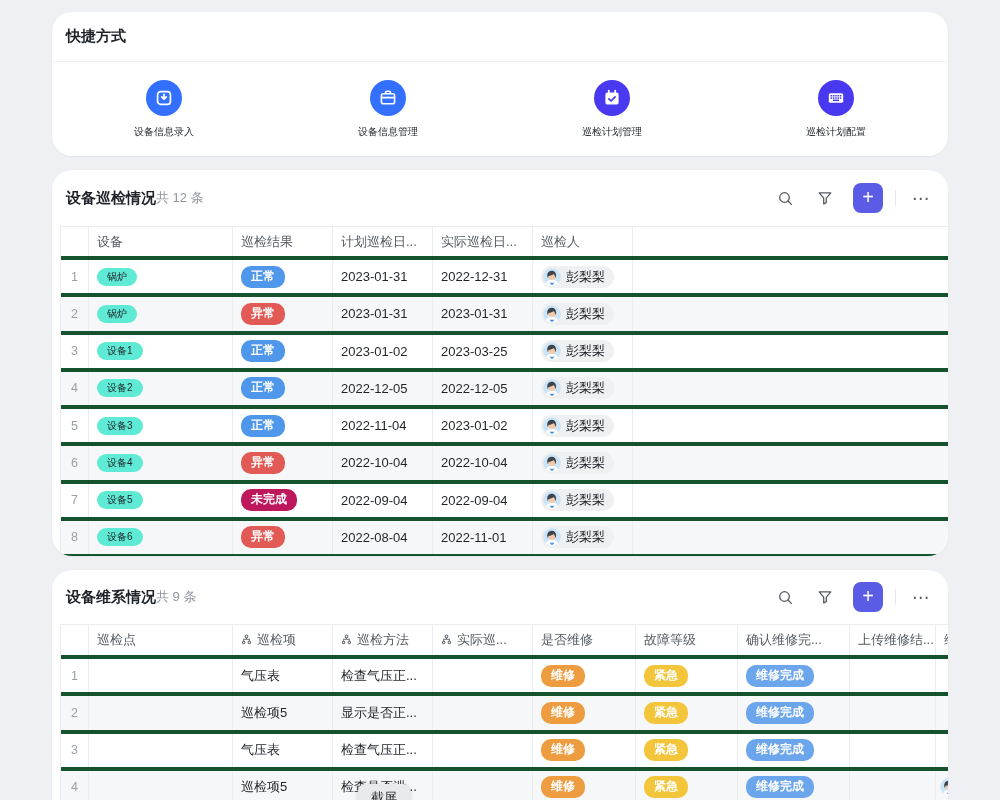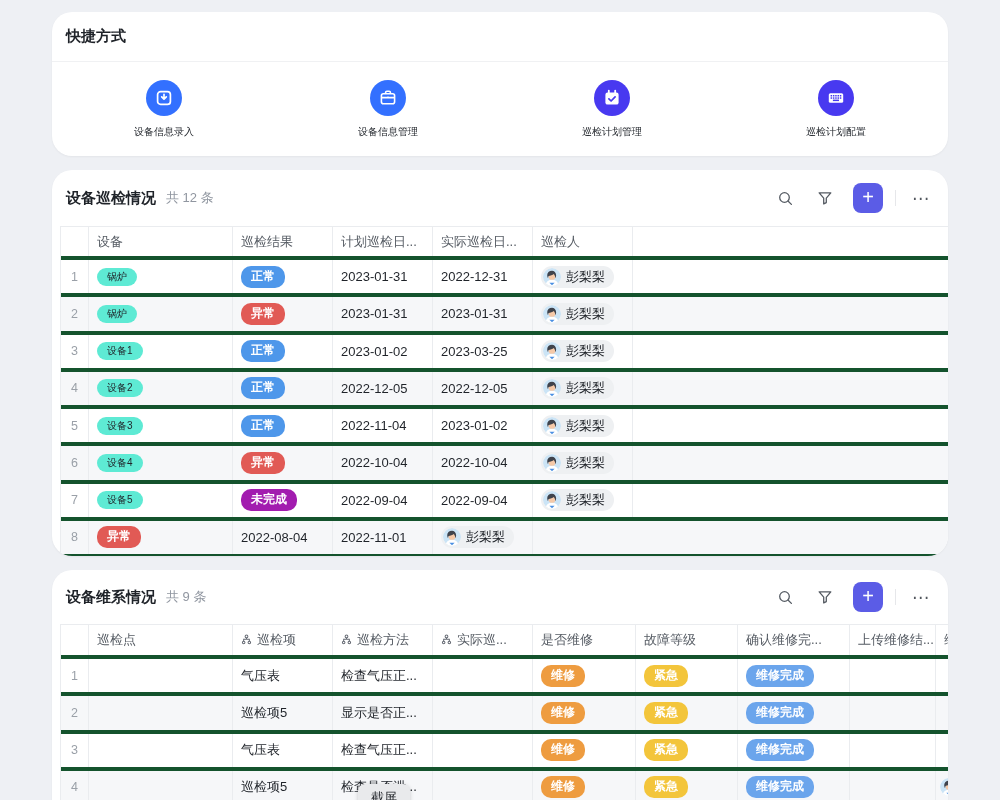--- a/index.html
+++ b/index.html
@@ -21,21 +21,21 @@
   .sc-title-row h2{font-size:15px;font-weight:700;margin:0;}
   .shortcut-row{height:94px;display:flex;align-items:center;}
   .shortcut{flex:1;display:flex;flex-direction:column;align-items:center;gap:9px;cursor:pointer;}
   .sc-circle{width:36px;height:36px;border-radius:50%;display:flex;align-items:center;justify-content:center;}
   .sc-label{font-size:10px;color:#25292f;}
 
   
   .toolbar{height:56px;display:flex;align-items:center;padding:0 14px;}
   #card-maintenance .toolbar{height:54px;}
   .tbl-title{font-size:15px;font-weight:700;margin:0;}
-  .tbl-count{margin-left:10px;font-size:13px;color:#9096a0;}
+  .tbl-count{font-size:13px;color:#9096a0;}
   .actions{margin-left:auto;display:flex;align-items:center;}
   .icon-btn{width:20px;height:20px;margin-left:20px;display:flex;align-items:center;justify-content:center;cursor:pointer;}
   .add-btn{width:30px;height:30px;margin-left:18px;border:none;background:#5b5ce6;color:#fff;font-size:20px;
     border-radius:8px;display:flex;align-items:center;justify-content:center;cursor:pointer;padding:0 0 2px;
     font-family:inherit;line-height:1;}
   .v-divider{width:1px;height:16px;background:#e6e7ea;margin-left:12px;}
   .more-btn{margin-left:12px;color:#51565d;font-size:17px;cursor:pointer;padding:0 4px;letter-spacing:1px;line-height:1;}
 
   
   .t-wrap{margin-left:8px;border-top:1px solid #eaecef;border-left:1px solid #eaecef;}
@@ -355,21 +355,21 @@
           </span>
         </div>
         <div class="t-cell no-br"></div>
       </div>
       <div class="t-row g1-row">
         <div class="t-cell num-cell">7</div>
         <div class="t-cell">
           <span class="tag-pill">设备5</span>
         </div>
         <div class="t-cell">
-          <span class="badge" style="background:#a21caf">未完成</span>
+          <span class="badge" style="background:#be185d">未完成</span>
         </div>
         <div class="t-cell">2022-09-04</div>
         <div class="t-cell">2022-09-04</div>
         <div class="t-cell">
           <span class="person-pill">
             <svg viewBox="0 0 24 24" width="18" height="18">
               <defs>
                 <clipPath id="av6">
                   <circle cx="12" cy="12" r="12"></circle>
                 </clipPath>
@@ -382,20 +382,23 @@
                 <path d="M12 3.6c-3.9 0-6.4 2.8-6.4 6.2 0 1.6.45 2.9 1 3.7l.75-2.9c2.4-.35 5.5-1.3 7-2.7.55.85 1.3 2 1.6 2.9l.7 2.7c.55-.85.85-2.1.85-3.7 0-3.4-2.6-6.2-5.5-6.2z" fill="#3f434c"></path>
               </g>
             </svg>
             <span>彭梨梨</span>
           </span>
         </div>
         <div class="t-cell no-br"></div>
       </div>
       <div class="t-row g1-row striped">
         <div class="t-cell num-cell">8</div>
+        <div class="t-cell">
+          <span class="tag-pill">设备6</span>
+        </div>
         <div class="t-cell">
           <span class="badge" style="background:#e15a55">异常</span>
         </div>
         <div class="t-cell">2022-08-04</div>
         <div class="t-cell">2022-11-01</div>
         <div class="t-cell">
           <span class="person-pill">
             <svg viewBox="0 0 24 24" width="18" height="18">
               <defs>
                 <clipPath id="av7">

